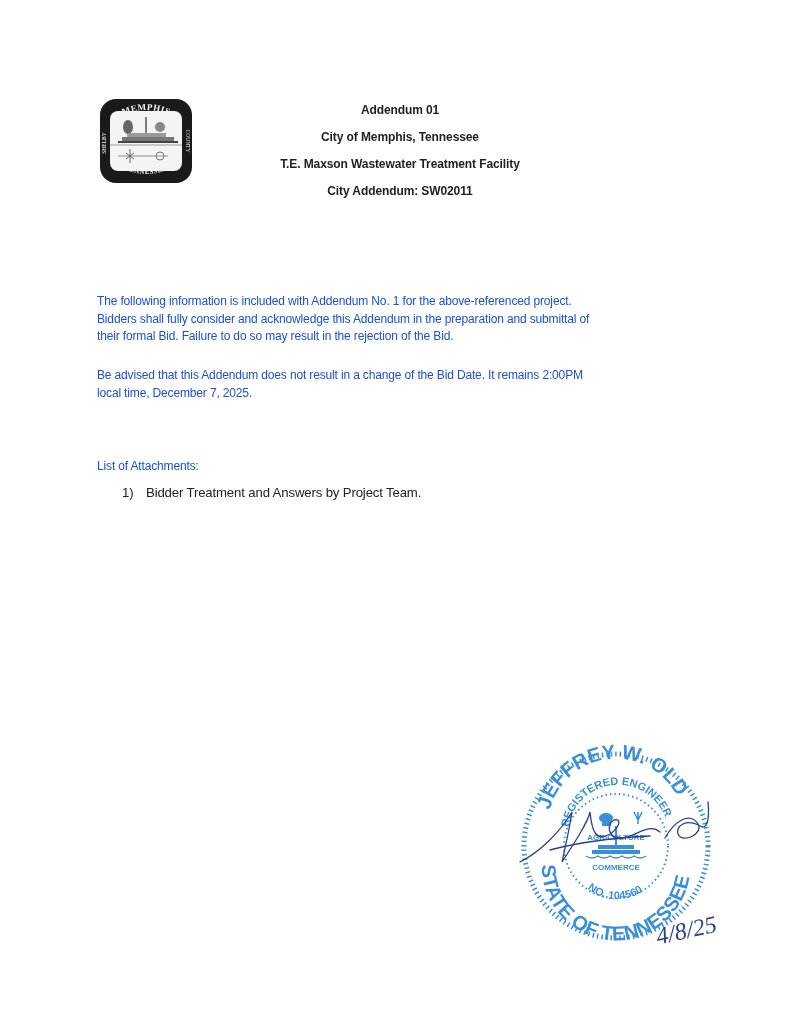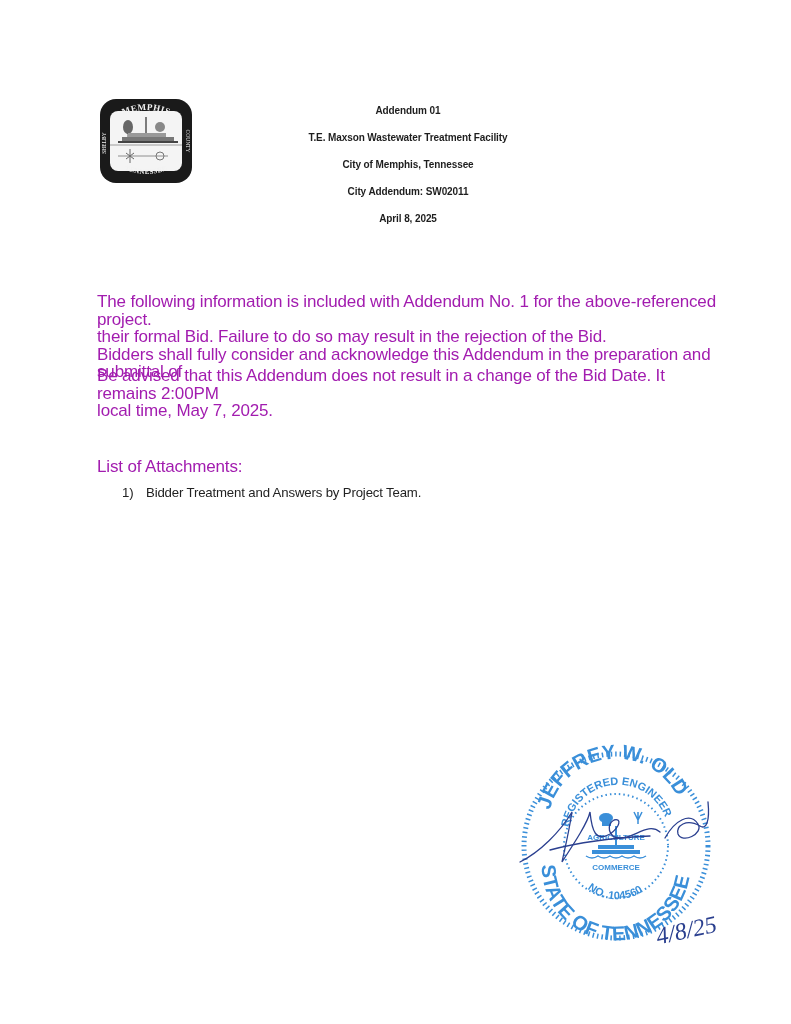--- a/index.html
+++ b/index.html
@@ -25,41 +25,41 @@
     .city-seal {
       position: absolute;
       left: 98px;
       top: 97px;
       width: 96px;
       height: 88px;
     }
     
     .header {
       position: absolute;
-      left: 248px;
+      left: 240px;
       top: 97px;
       width: 320px;
       text-align: center;
       font-weight: bold;
-      font-size: 10px;
+      font-size: 12px;
       letter-spacing: -0.1px;
     }
     .header .line {
       height: 27px;
       line-height: 27px;
       white-space: nowrap;
     }
     .para {
       position: absolute;
       left: 97px;
       width: 620px;
-      font-size: 17px;
+      font-size: 12px;
       line-height: 17.5px;
       letter-spacing: -0.15px;
-      color: #a21caf;
+      color: #1d4ed8;
     }
     .p1 { top: 293px; }
     .p2 { top: 367px; }
     .attach-title { top: 458px; }
     .attach-list {
       position: absolute;
       left: 122px;
       top: 484px;
       margin: 0; padding: 0;
       list-style: none;
@@ -119,35 +119,34 @@
       <line x1="32" y1="52" x2="32" y2="66"></line>
       <line x1="28" y1="56" x2="36" y2="62"></line>
       <line x1="36" y1="56" x2="28" y2="62"></line>
     </g>
     <line x1="20" y1="59" x2="70" y2="59" stroke="#777" stroke-width="0.8"></line>
     <circle cx="62" cy="59" r="4" fill="none" stroke="#777" stroke-width="1"></circle>
   </svg>
 
   <div class="header">
     <div class="line">Addendum 01</div>
+    <div class="line">City of Memphis, Tennessee</div>
     <div class="line">T.E. Maxson Wastewater Treatment Facility</div>
-    <div class="line">City of Memphis, Tennessee</div>
     <div class="line">City Addendum: SW02011</div>
-    <div class="line">April 8, 2025</div>
   </div>
 
   <div class="para p1">
     <div>The following information is included with Addendum No. 1 for the above-referenced project.</div>
+    <div>Bidders shall fully consider and acknowledge this Addendum in the preparation and submittal of</div>
     <div>their formal Bid. Failure to do so may result in the rejection of the Bid.</div>
-    <div>Bidders shall fully consider and acknowledge this Addendum in the preparation and submittal of</div>
   </div>
 
   <div class="para p2">
     <div>Be advised that this Addendum does not result in a change of the Bid Date. It remains 2:00PM</div>
-    <div>local time, May 7, 2025.</div>
+    <div>local time, December 7, 2025.</div>
   </div>
 
   <div class="para attach-title">List of Attachments:</div>
   <ol class="attach-list">
     <li>
       <span class="num">1)</span>
       <span>Bidder Treatment and Answers by Project Team.</span>
     </li>
   </ol>
 

